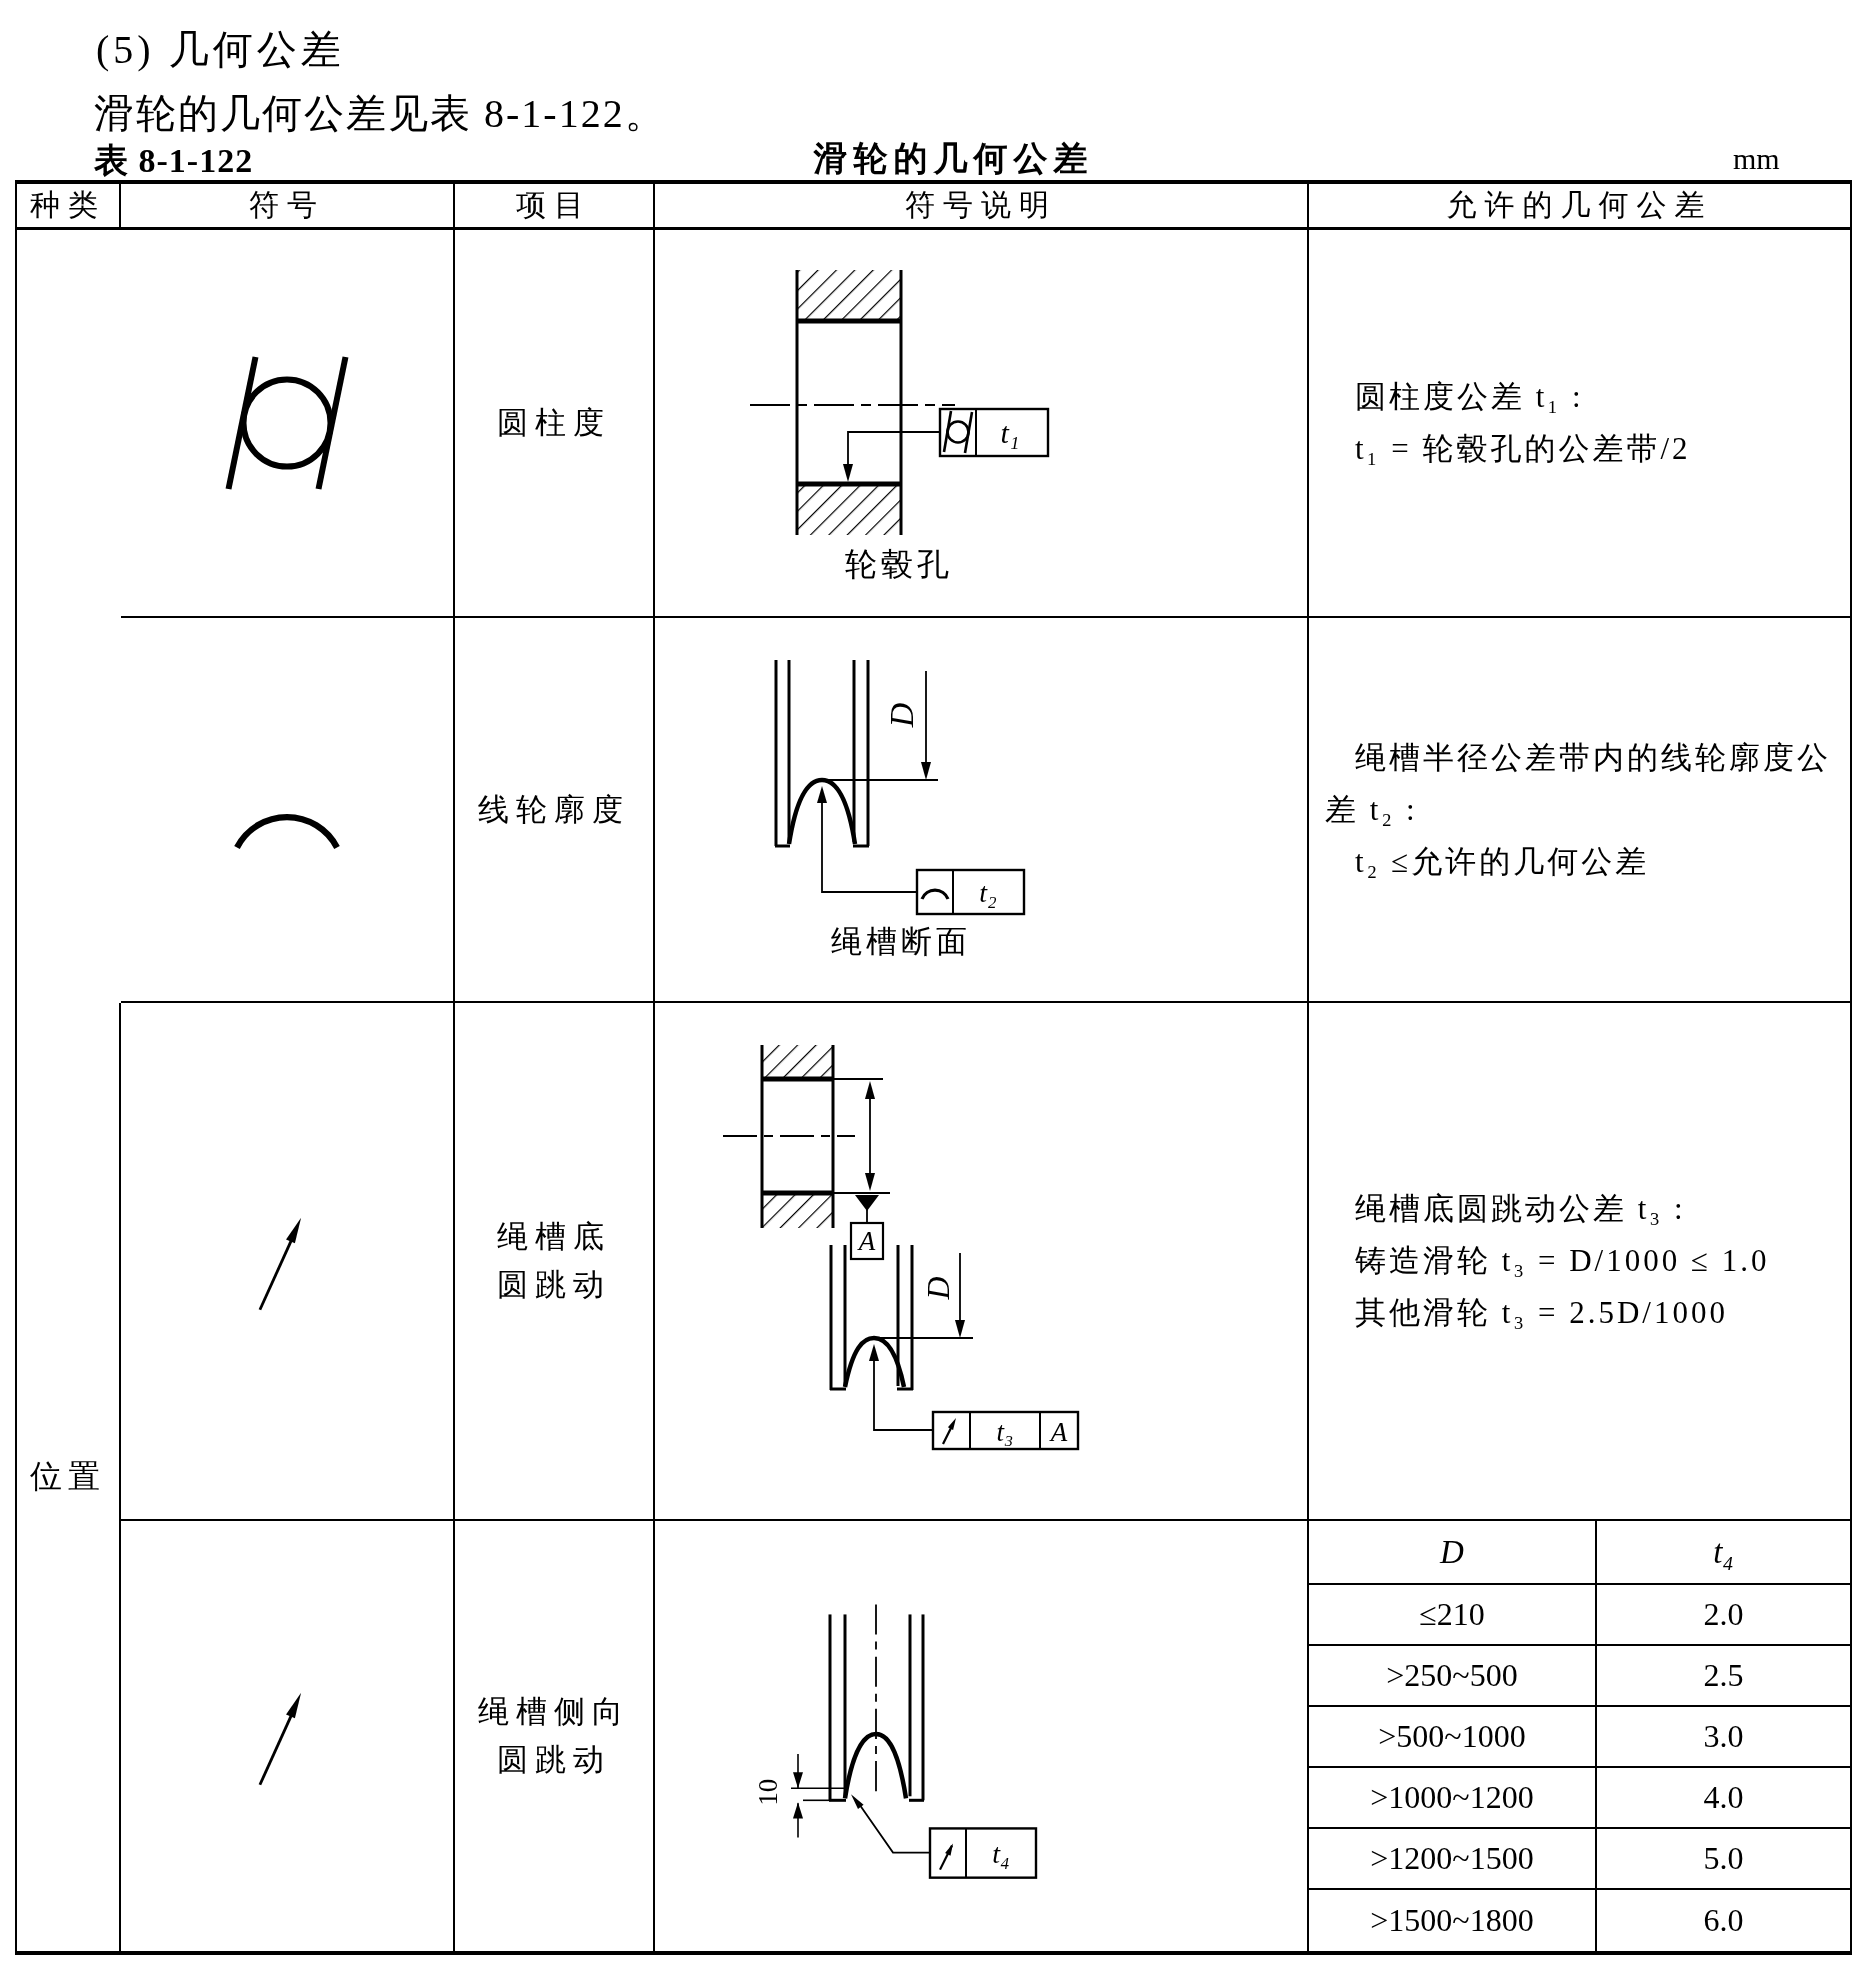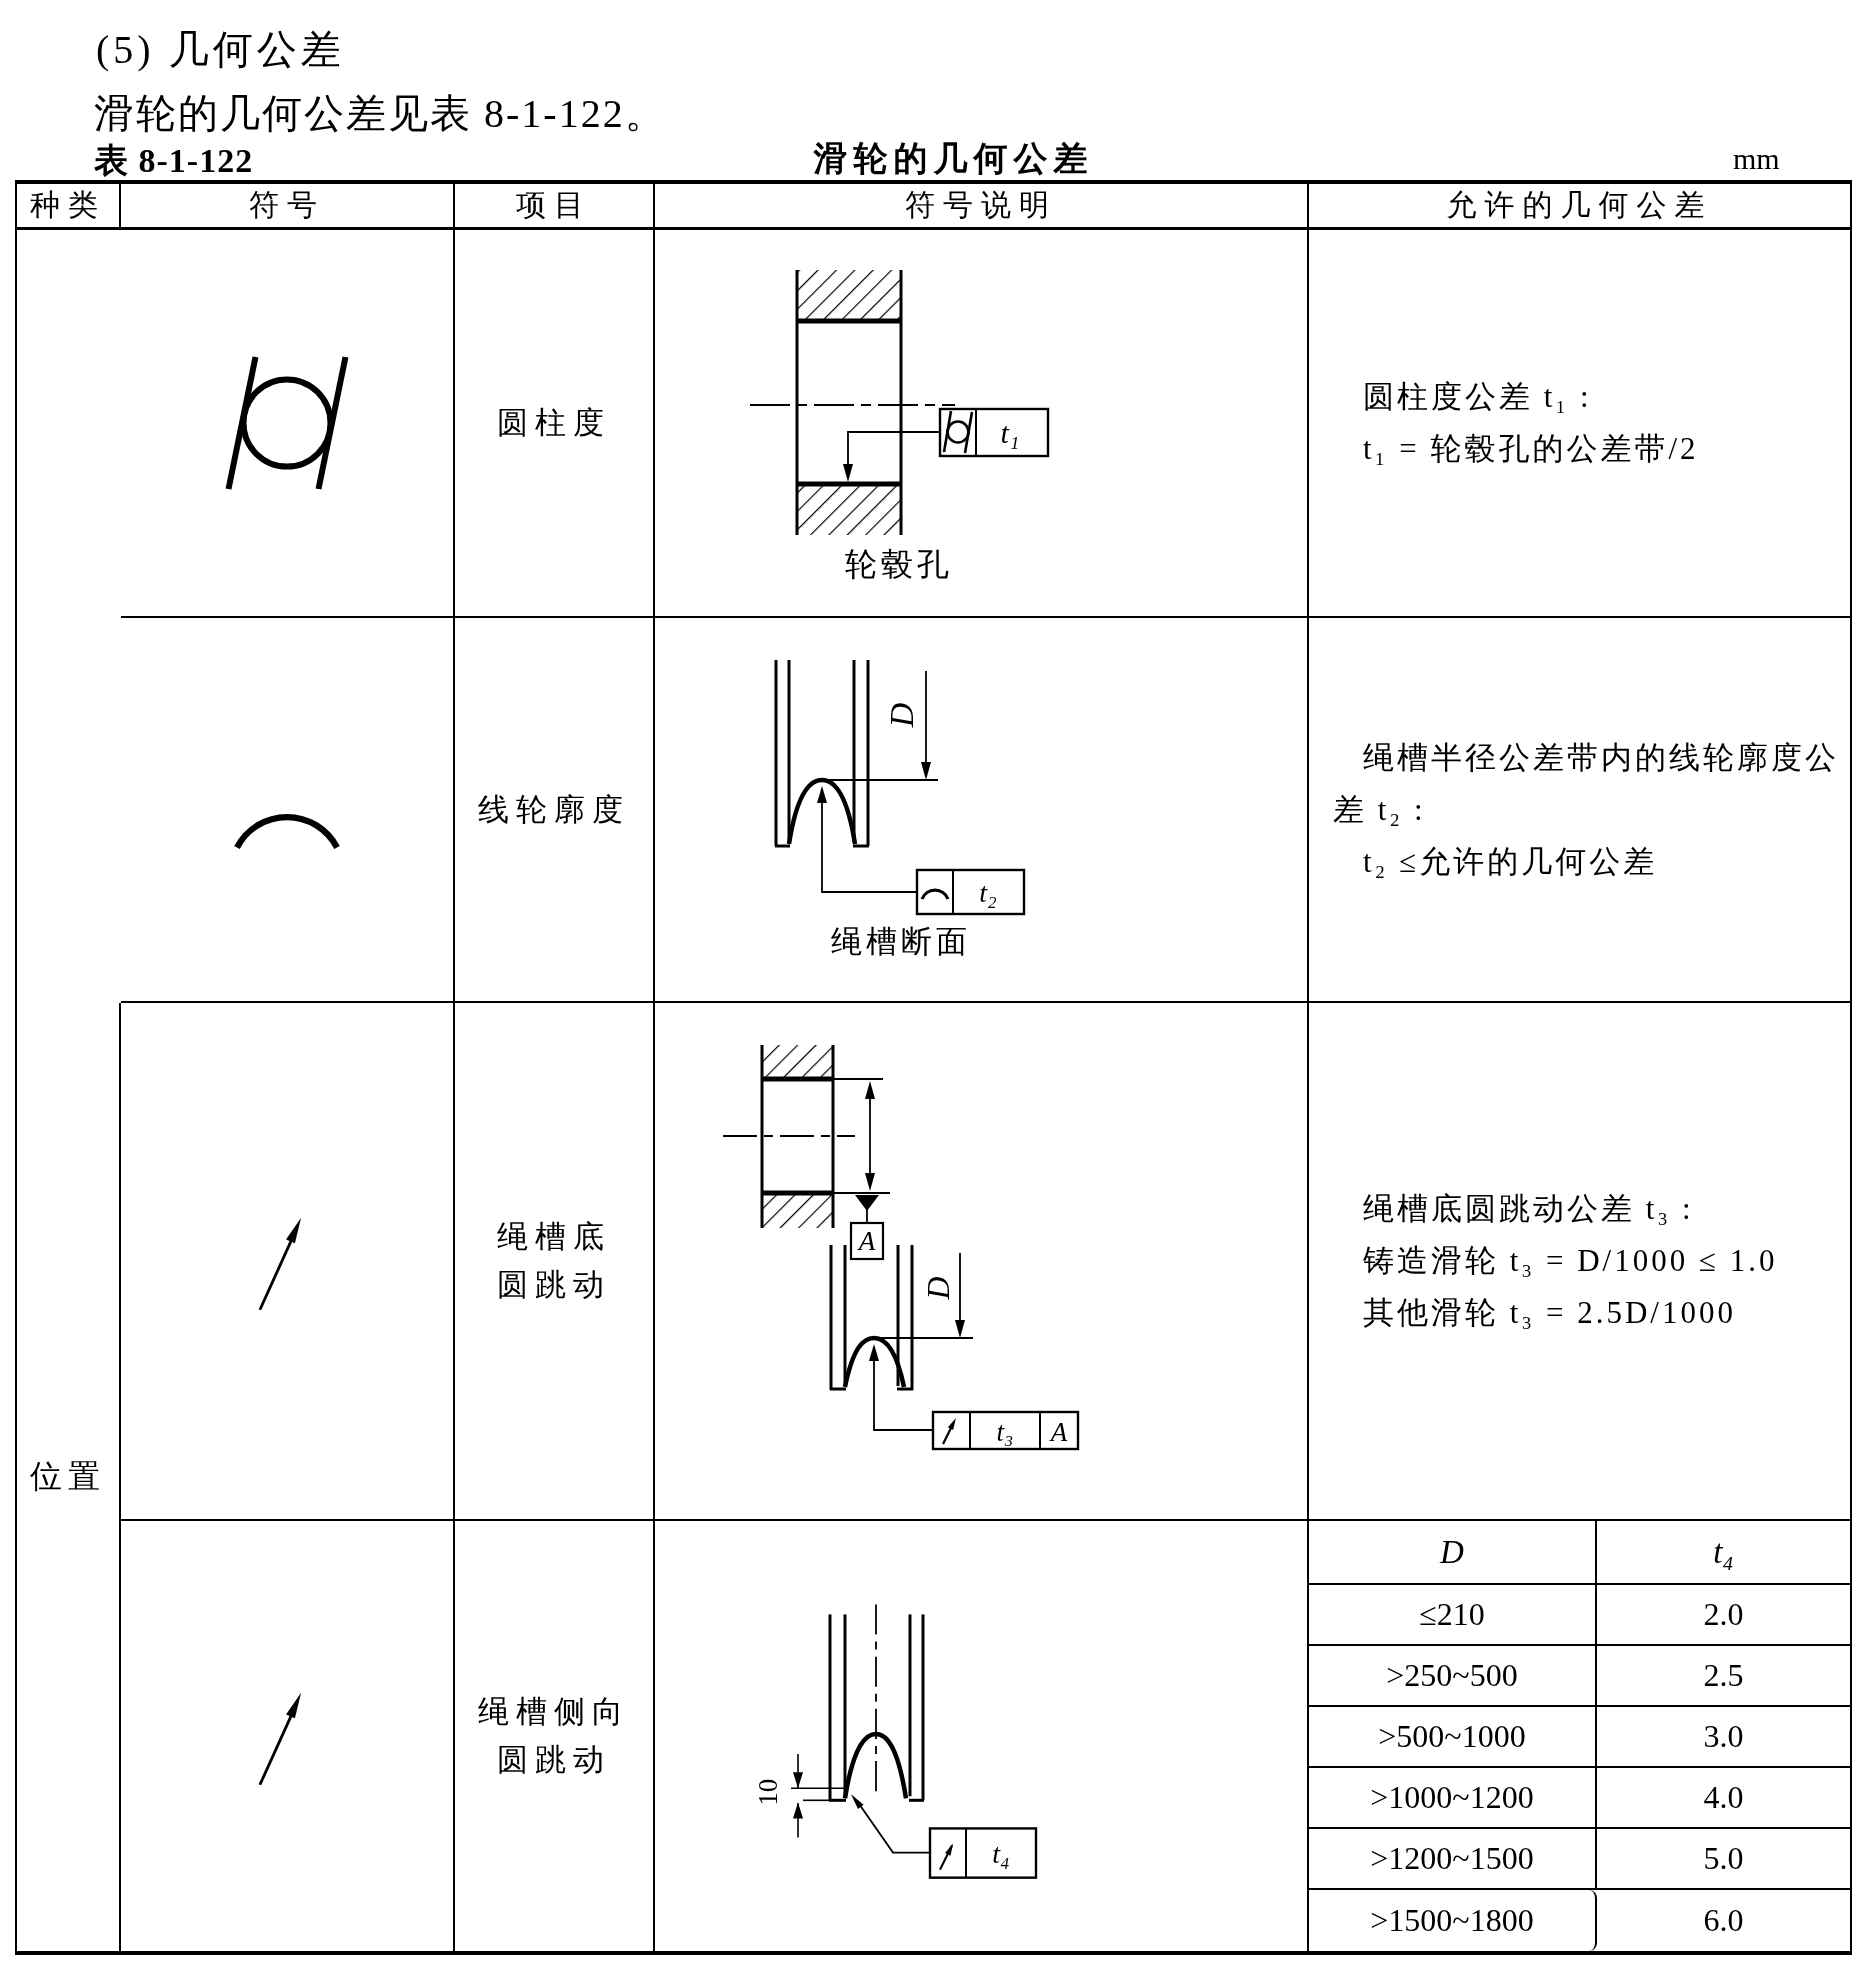--- a/index.html
+++ b/index.html
@@ -19,32 +19,32 @@
        display:grid;grid-template-columns:104px 334px 200px 654px 541px;
        grid-template-rows:46px 388px 385px 518px 430px;}
   .cell{box-sizing:border-box;position:relative;display:flex;align-items:center;justify-content:center;}
   .br{border-right:2px solid #000;}
   .bb{border-bottom:2px solid #000;}
   .hb{border-bottom:3px solid #000;}
   .hcell{font-size:30px;letter-spacing:8px;}
   .catcell{font-size:32px;letter-spacing:6px;}
   .itemcell{font-size:31px;letter-spacing:7px;line-height:48px;text-align:center;}
   .tolcell{flex-direction:column;align-items:flex-start;justify-content:center;
-           font-size:31px;line-height:52px;letter-spacing:3px;padding-left:24px;}
+           font-size:31px;line-height:52px;letter-spacing:3px;padding-left:16px;}
   .tolcell .ind{padding-left:30px;}
   .diacell{padding:0;}
   .diacell svg{position:absolute;left:0;top:0;width:100%;height:100%;}
   svg text{font-family:"Liberation Serif","DejaVu Serif",serif;}
   
   .sub{display:grid;width:100%;height:100%;grid-template-columns:288px 1fr;
        grid-template-rows:64px repeat(6,1fr);}
   .scell{box-sizing:border-box;display:flex;align-items:center;justify-content:center;
          font-size:32px;border-bottom:2px solid #000;}
   .scol1{border-right:2px solid #000;}
-  .slast{border-bottom:none;border-radius:8px;}
+  .slast{border-bottom:none;}
   .it{font-style:italic;}
   .sub .hd{font-size:33px;}
 </style>
 </head>
 <body>
 
 <div class="abs heading">(5) 几何公差</div>
 <div class="abs intro">滑轮的几何公差见表 8-1-122。</div>
 
 <div class="abs cap-left">表 8-1-122</div>

